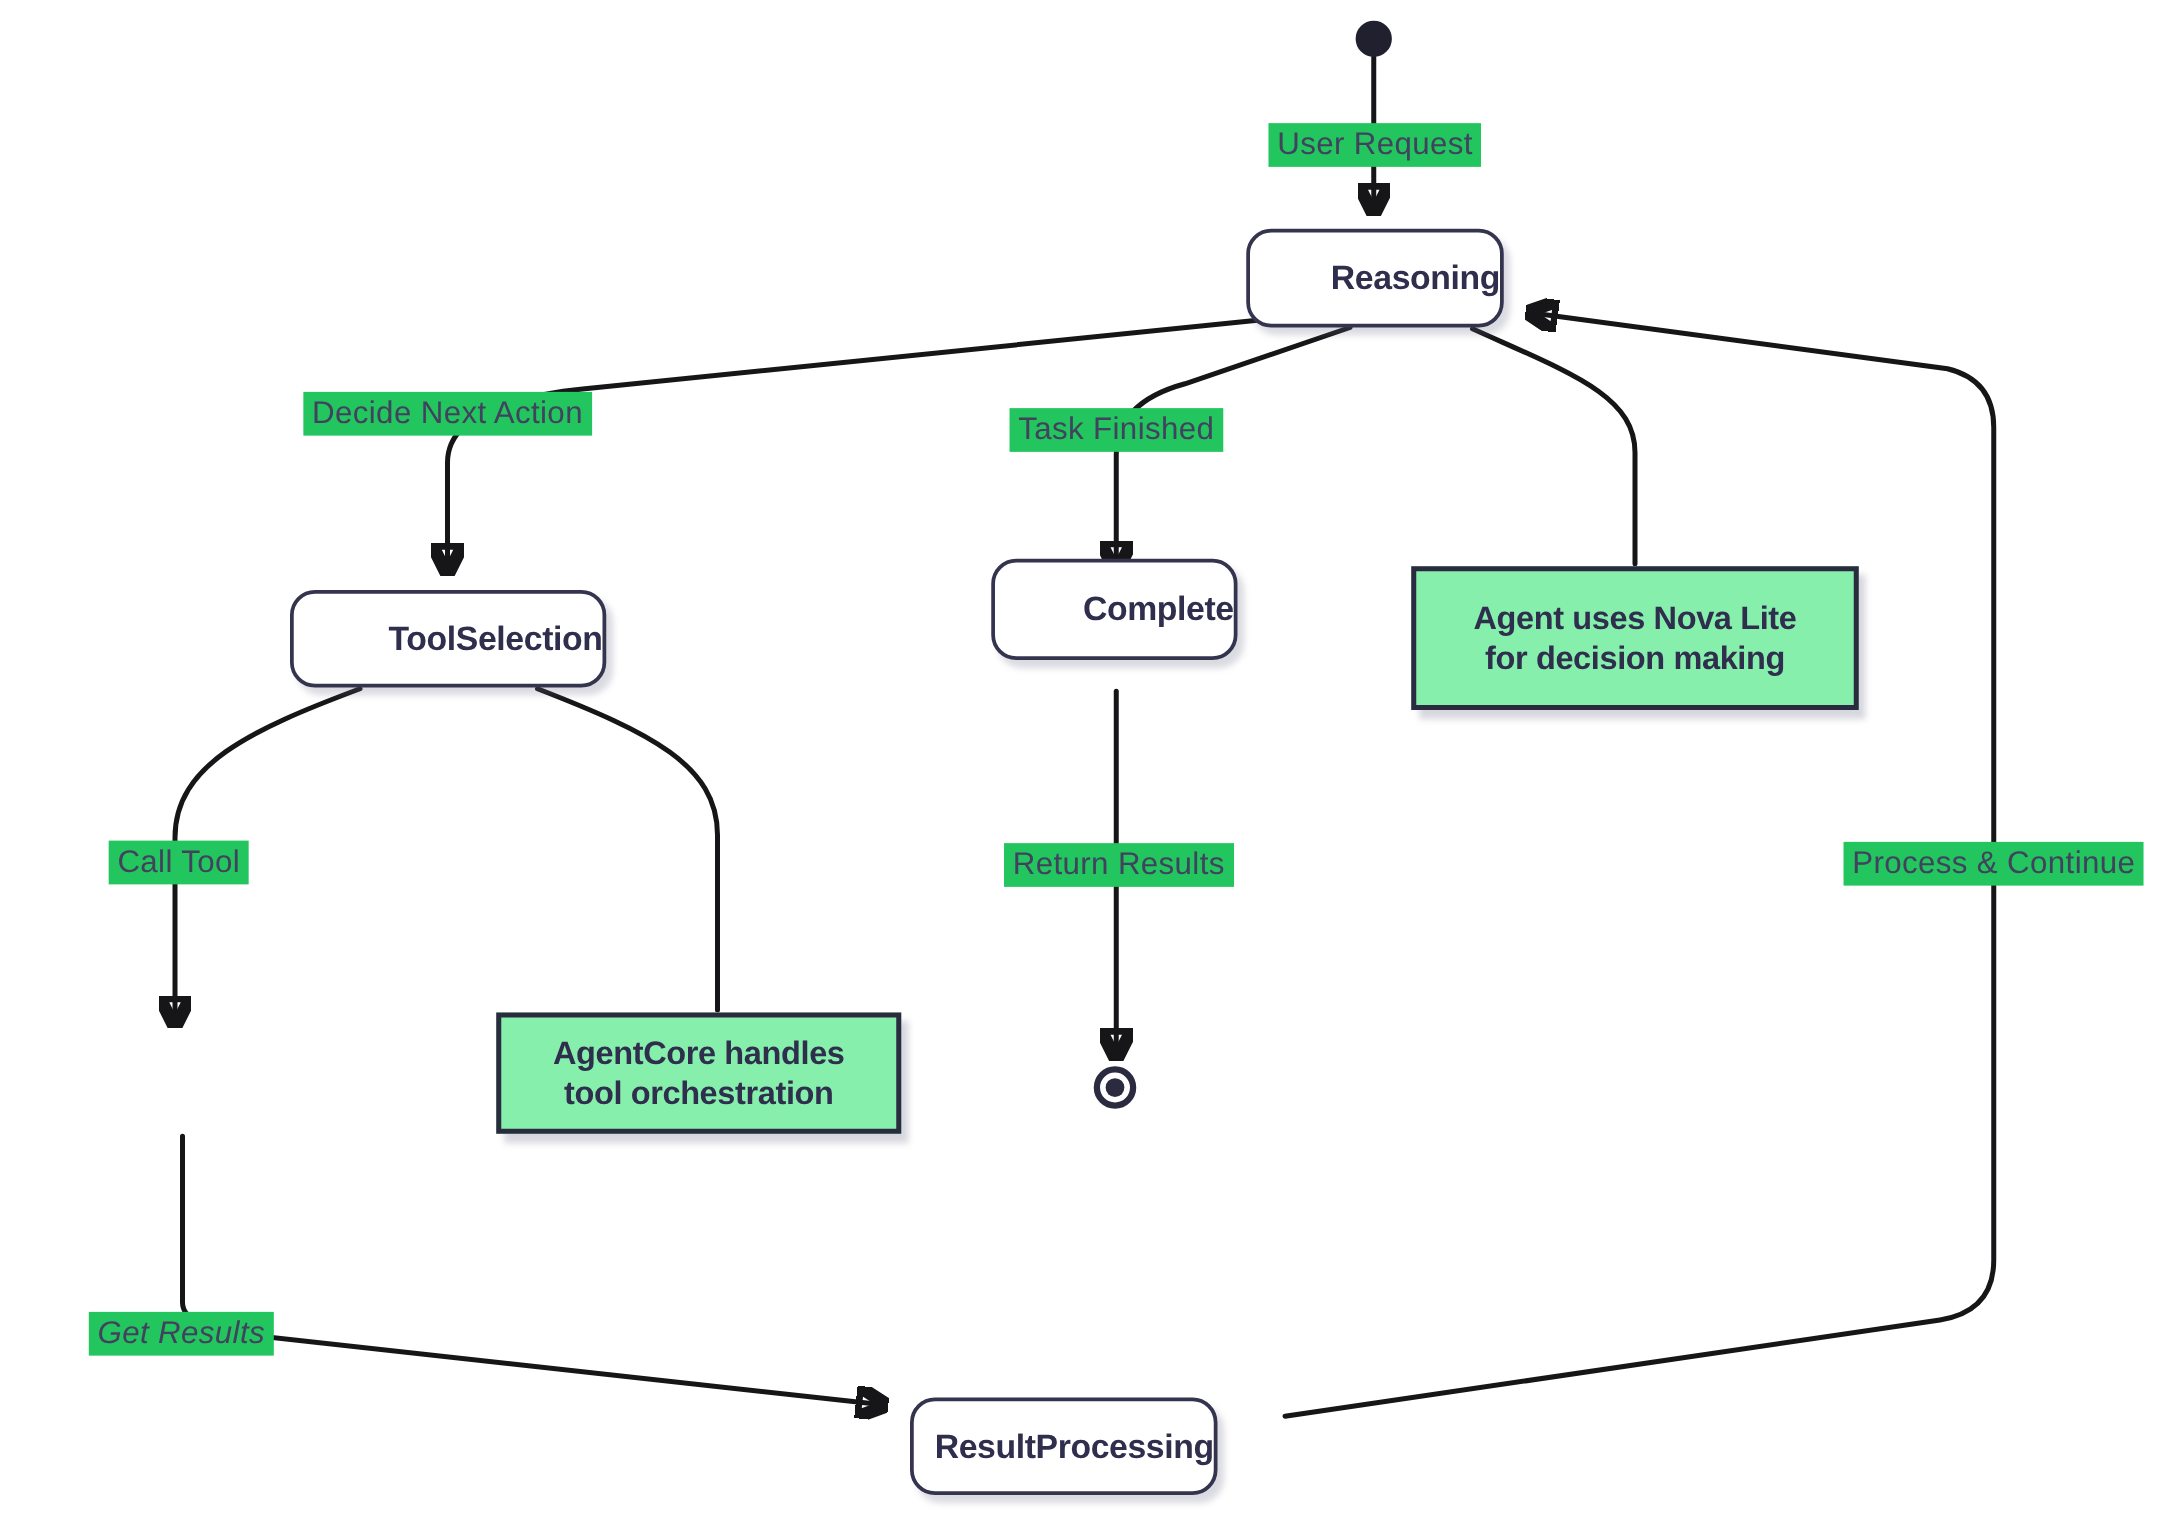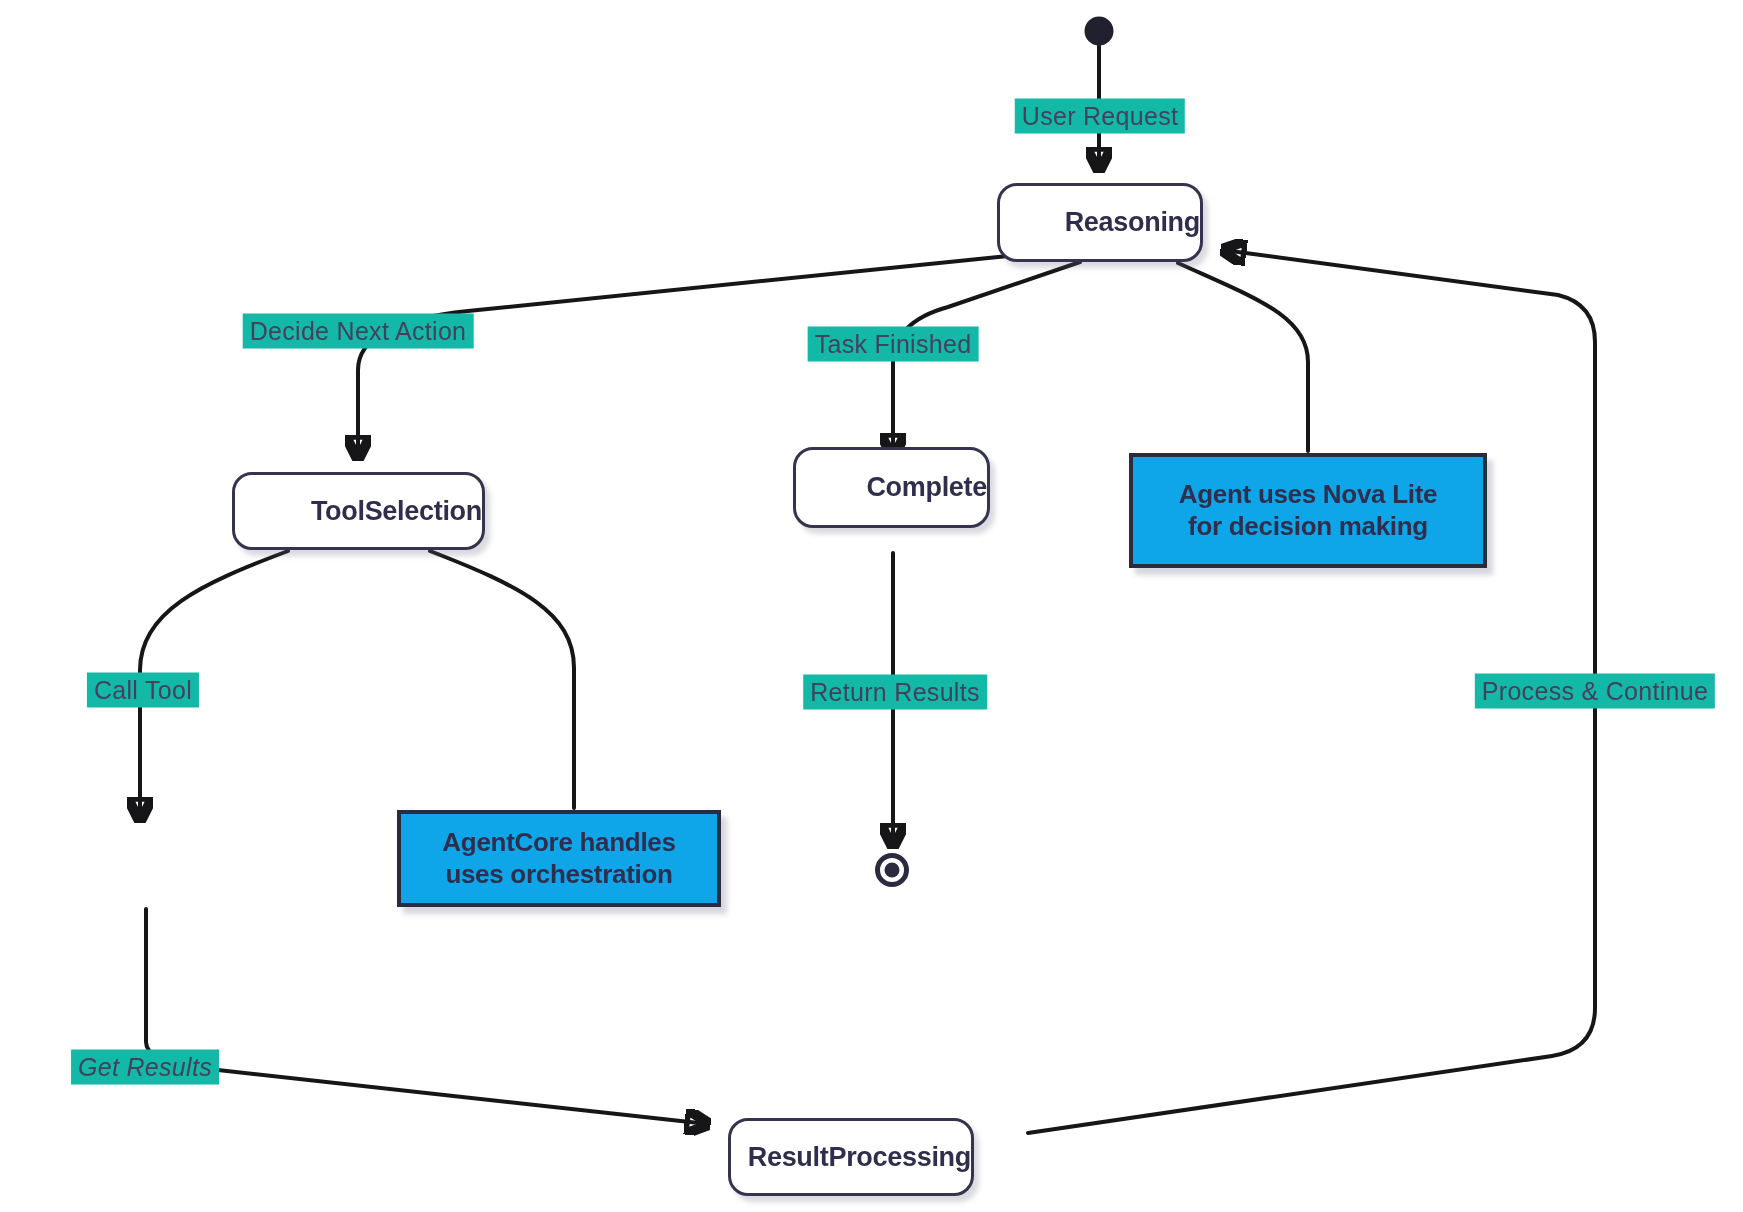--- a/index.html
+++ b/index.html
@@ -37,40 +37,40 @@
     justify-content: flex-end;
     font-size: 27px;
     font-weight: 700;
     color: #2f2f4d;
     letter-spacing: -0.3px;
     box-sizing: border-box;
     white-space: nowrap;
   }
   .note-box {
     position: absolute;
-    background: #0ea5e9;
+    background: #86efac;
     border: 4px solid #2b2b40;
     box-shadow: 6px 7px 5px rgba(108, 108, 136, 0.28);
     display: flex;
     flex-direction: column;
     align-items: center;
     justify-content: center;
     font-size: 26px;
     font-weight: 700;
     color: #2f2f4d;
     line-height: 1.22;
     letter-spacing: -0.3px;
     box-sizing: border-box;
     text-align: center;
     white-space: nowrap;
   }
   .edge-label {
     position: absolute;
     transform: translate(-50%, -50%);
-    background: #14b8a6;
+    background: #22c55e;
     padding: 3px 7px;
     font-size: 25px;
     font-weight: 400;
     color: #42425e;
     letter-spacing: 0.3px;
     white-space: nowrap;
   }
 </style>
 </head>
 <body>
@@ -127,21 +127,21 @@
     <span>ResultProcessing</span>
   </div>
 
   <div class="note-box" style="left:1129px; top:453px; width:358px; height:115px;">
     <span>Agent uses Nova Lite</span>
     <span>for decision making</span>
   </div>
 
   <div class="note-box" style="left:397px; top:810px; width:324px; height:97px;">
     <span>AgentCore handles</span>
-    <span>uses orchestration</span>
+    <span>tool orchestration</span>
   </div>
 
   <div class="edge-label" style="left:1100px; top:116px;">User Request</div>
 
   <div class="edge-label" style="left:358px; top:331px;">Decide Next Action</div>
 
   <div class="edge-label" style="left:893px; top:331px;margin-top:13px;">Task Finished</div>
 
   <div class="edge-label" style="left:143px; top:690px;">Call Tool</div>
 

